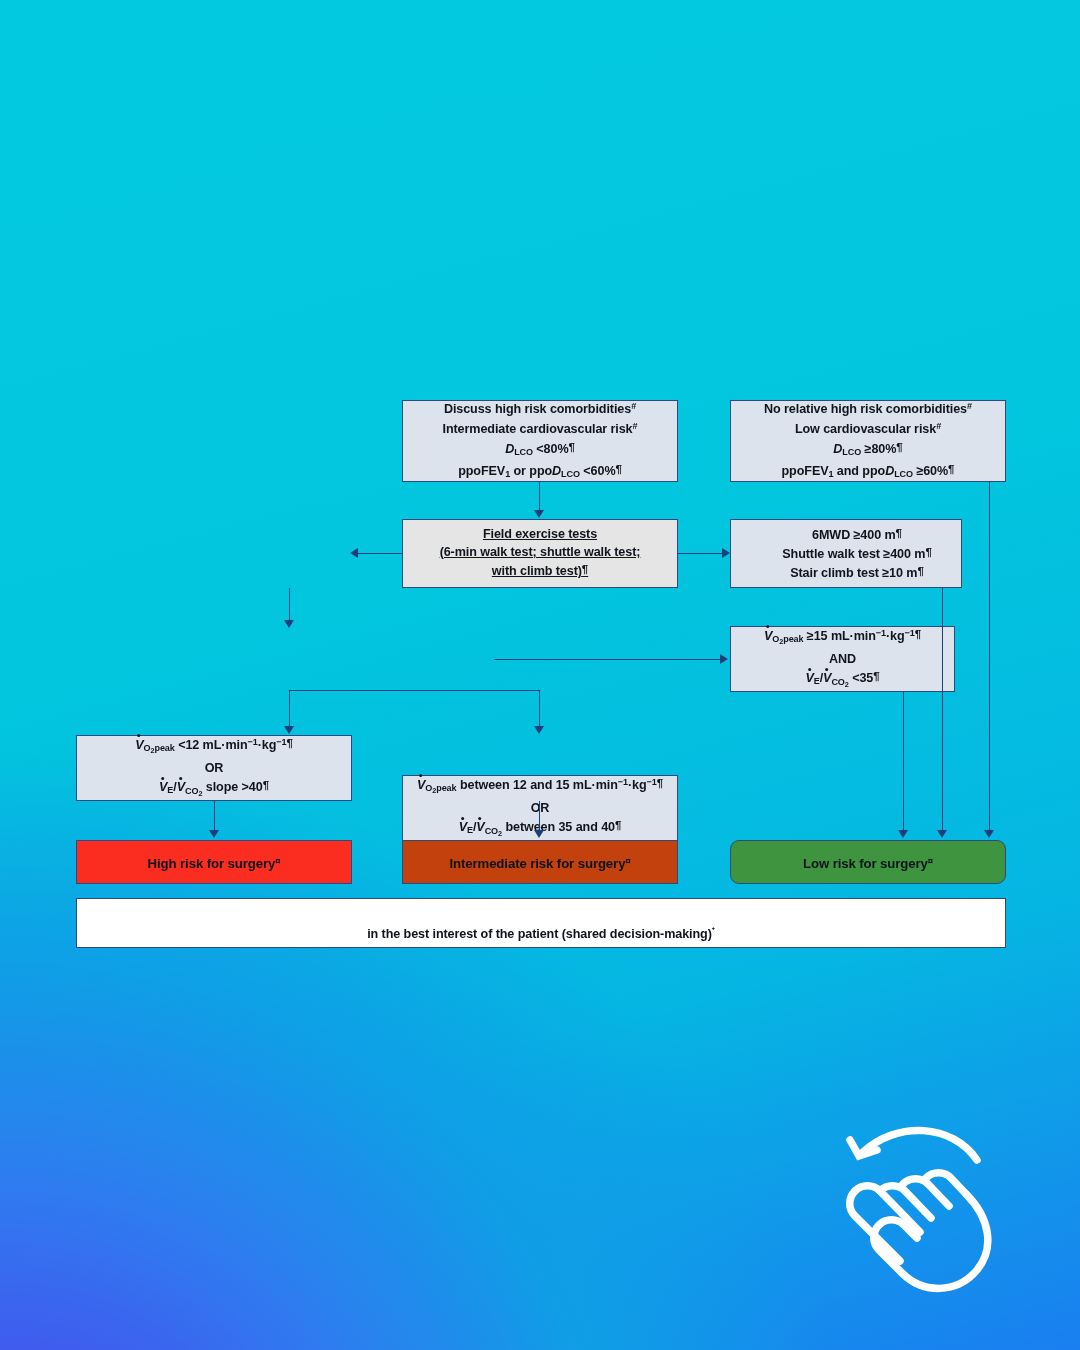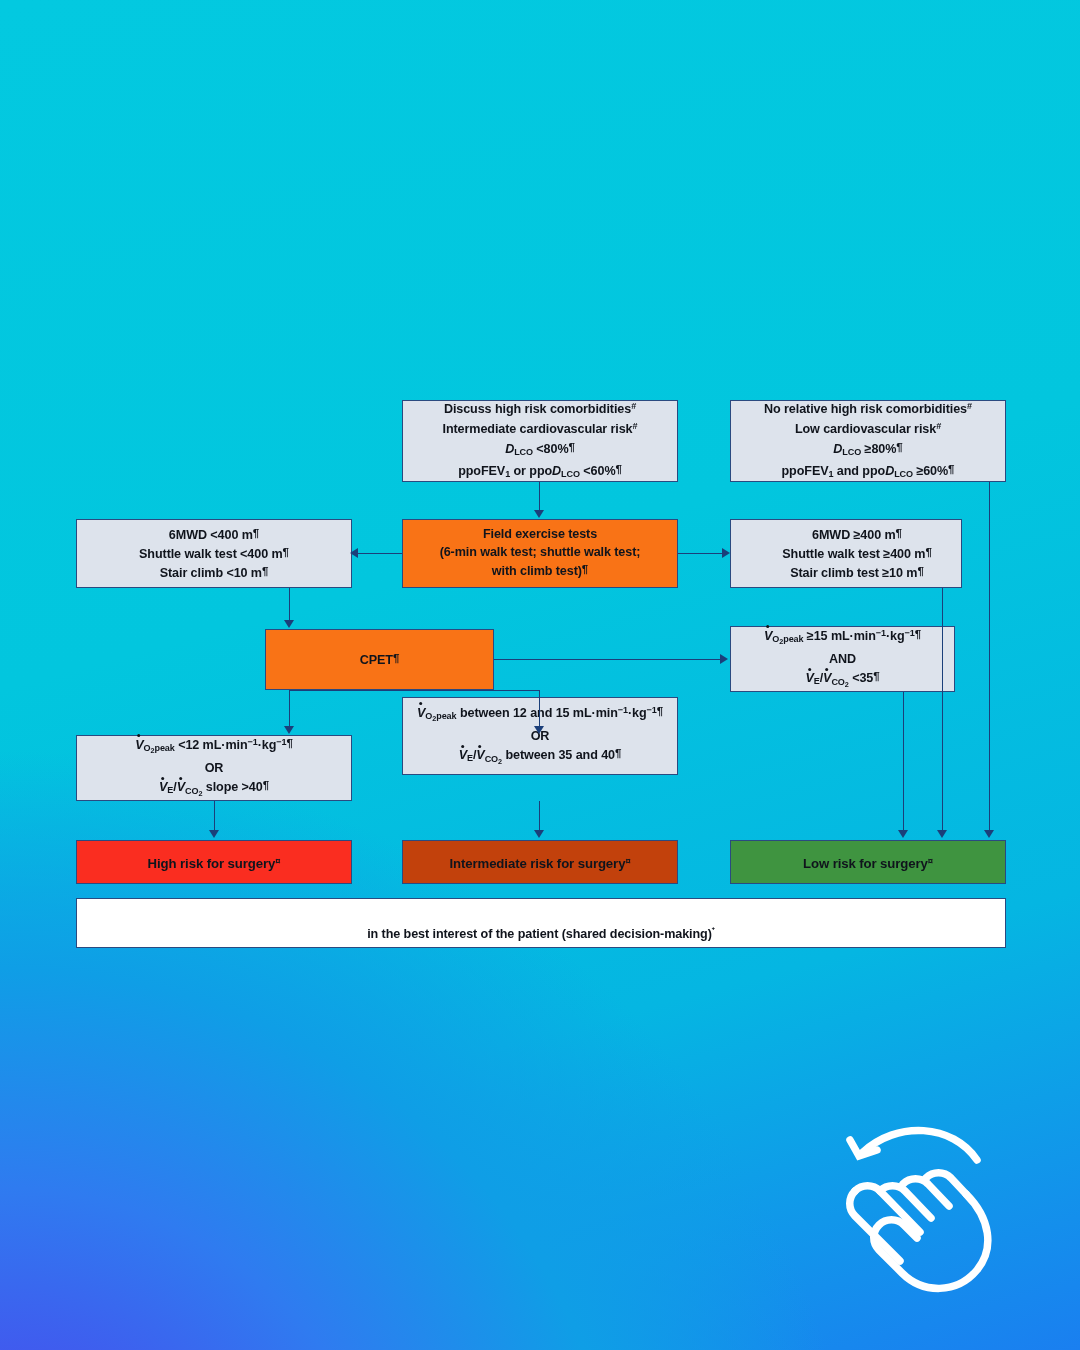--- a/index.html
+++ b/index.html
@@ -24,24 +24,24 @@
     display:flex;
     align-items:center;
     justify-content:center;
     text-align:center;
     font-size:12.6px;
     line-height:17.5px;
     letter-spacing:-0.1px;
     padding:2px 6px;
     font-weight:600;
   }
-  .node.blue { background:#f97316; }
+  .node.blue { background:#e5e5e5;text-decoration:underline; }
   .node.red { background:#fa2d20; font-weight:700; font-size:13.2px; }
   .node.amber { background:#c2410c; font-weight:700; font-size:13.2px; }
-  .node.green { background:#3f9440; font-weight:700; font-size:13.2px; }
+  .node.green { background:#3f9440; font-weight:700; font-size:13.2px;border-radius:9px; }
   .node.white {
     background:#ffffff; border:1px solid #2a4a80;
     font-weight:600; font-size:12.6px; line-height:18px;
   }
   .node .txt { display:block; width:100%; }
 
   
   .node i { font-style:italic; }
   .node sub { font-size:0.72em; vertical-align:-0.28em; font-style:normal; }
   .node sup { font-size:0.72em; vertical-align:0.42em; font-style:normal; }
@@ -90,59 +90,47 @@
   </div>
 
   <div class="node blue" style="left:402px; top:519px; width:276px; height:69px;">
     <span class="txt">
       <span>Field exercise tests</span><br>
       <span>(6-min walk test; shuttle walk test;</span><br>
       <span>with climb test)</span><span class="pil">¶</span>
     </span>
   </div>
 
-  <div class="node" style="left:76px; top:519px; width:276px; height:69px;">
-    <span class="txt">
-      <span>6MWD &lt;400 m</span><span class="pil">¶</span><br>
-      <span>Shuttle walk test &lt;400 m</span><span class="pil">¶</span><br>
-      <span>Stair climb &lt;10 m</span><span class="pil">¶</span>
-    </span>
-  </div>
 
   <div class="node" style="left:730px; top:519px; width:232px; height:69px;padding-left:28px;">
     <span class="txt">
       <span>6MWD ≥400 m</span><span class="pil">¶</span><br>
       <span>Shuttle walk test ≥400 m</span><span class="pil">¶</span><br>
       <span>Stair climb test ≥10 m</span><span class="pil">¶</span>
     </span>
   </div>
 
-  <div class="node blue" style="left:265px; top:629px; width:229px; height:61px;">
-    <span class="txt">
-      <span>CPET</span><span class="pil">¶</span>
-    </span>
-  </div>
 
   <div class="node" style="left:730px; top:626px; width:225px; height:66px;">
     <span class="txt">
       <i class="dotv">V</i><sub>O<sub style="font-size:0.8em">2</sub>peak</sub><span> ≥15 mL·min</span><sup>−1</sup><span>·kg</span><sup>−1</sup><span class="pil">¶</span><br>
       <span>AND</span><br>
       <i class="dotv">V</i><sub>E</sub><span>/</span><i class="dotv">V</i><sub>CO<sub style="font-size:0.8em">2</sub></sub><span> &lt;35</span><span class="pil">¶</span>
     </span>
   </div>
 
   <div class="node" style="left:76px; top:735px; width:276px; height:66px;">
     <span class="txt">
       <i class="dotv">V</i><sub>O<sub style="font-size:0.8em">2</sub>peak</sub><span> &lt;12 mL·min</span><sup>−1</sup><span>·kg</span><sup>−1</sup><span class="pil">¶</span><br>
       <span>OR</span><br>
       <i class="dotv">V</i><sub>E</sub><span>/</span><i class="dotv">V</i><sub>CO<sub style="font-size:0.8em">2</sub></sub><span> slope &gt;40</span><span class="pil">¶</span>
     </span>
   </div>
 
-  <div class="node" style="left:402px; top:697px; width:276px; height:78px;">
+  <div class="node" style="left:402px; top:775px; width:276px; height:66px;">
     <span class="txt">
       <i class="dotv">V</i><sub>O<sub style="font-size:0.8em">2</sub>peak</sub><span> between 12 and 15 mL·min</span><sup>−1</sup><span>·kg</span><sup>−1</sup><span class="pil">¶</span><br>
       <span>OR</span><br>
       <i class="dotv">V</i><sub>E</sub><span>/</span><i class="dotv">V</i><sub>CO<sub style="font-size:0.8em">2</sub></sub><span> between 35 and 40</span><span class="pil">¶</span>
     </span>
   </div>
 
   <div class="node red" style="left:76px; top:840px; width:276px; height:44px;">
     <span class="txt"><span>High risk for surgery</span><sup>¤</sup></span>
   </div>

